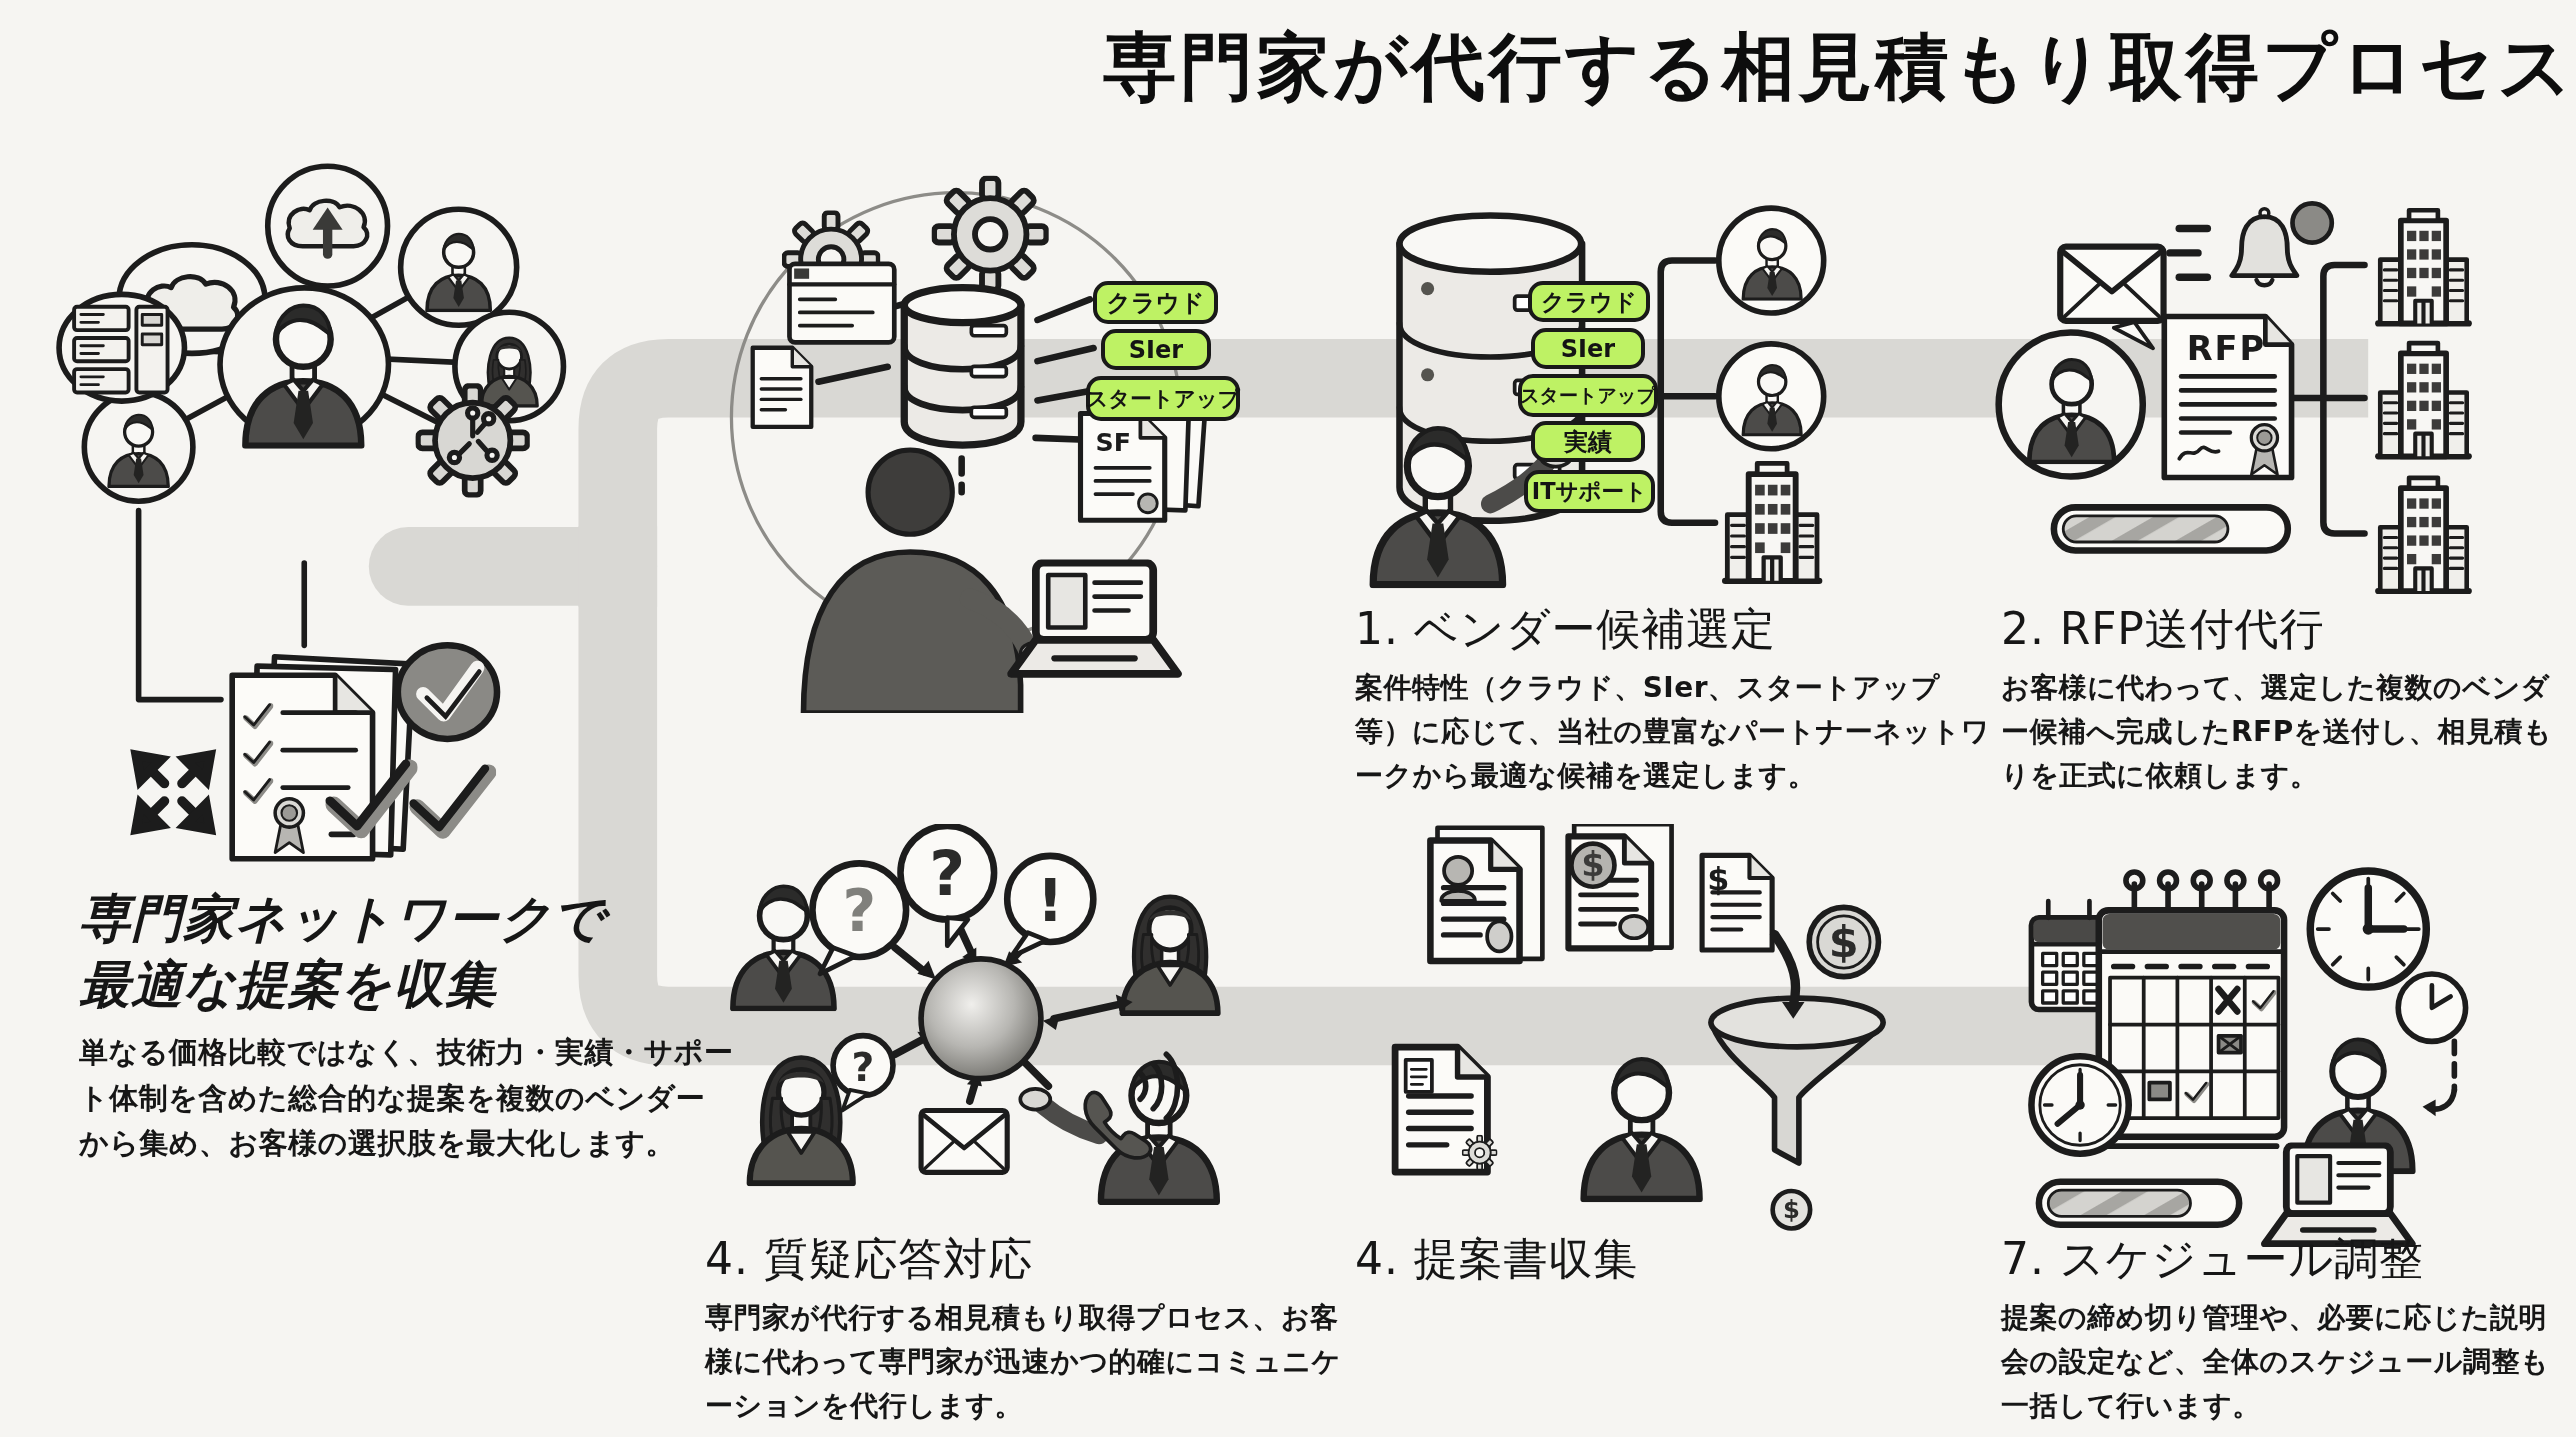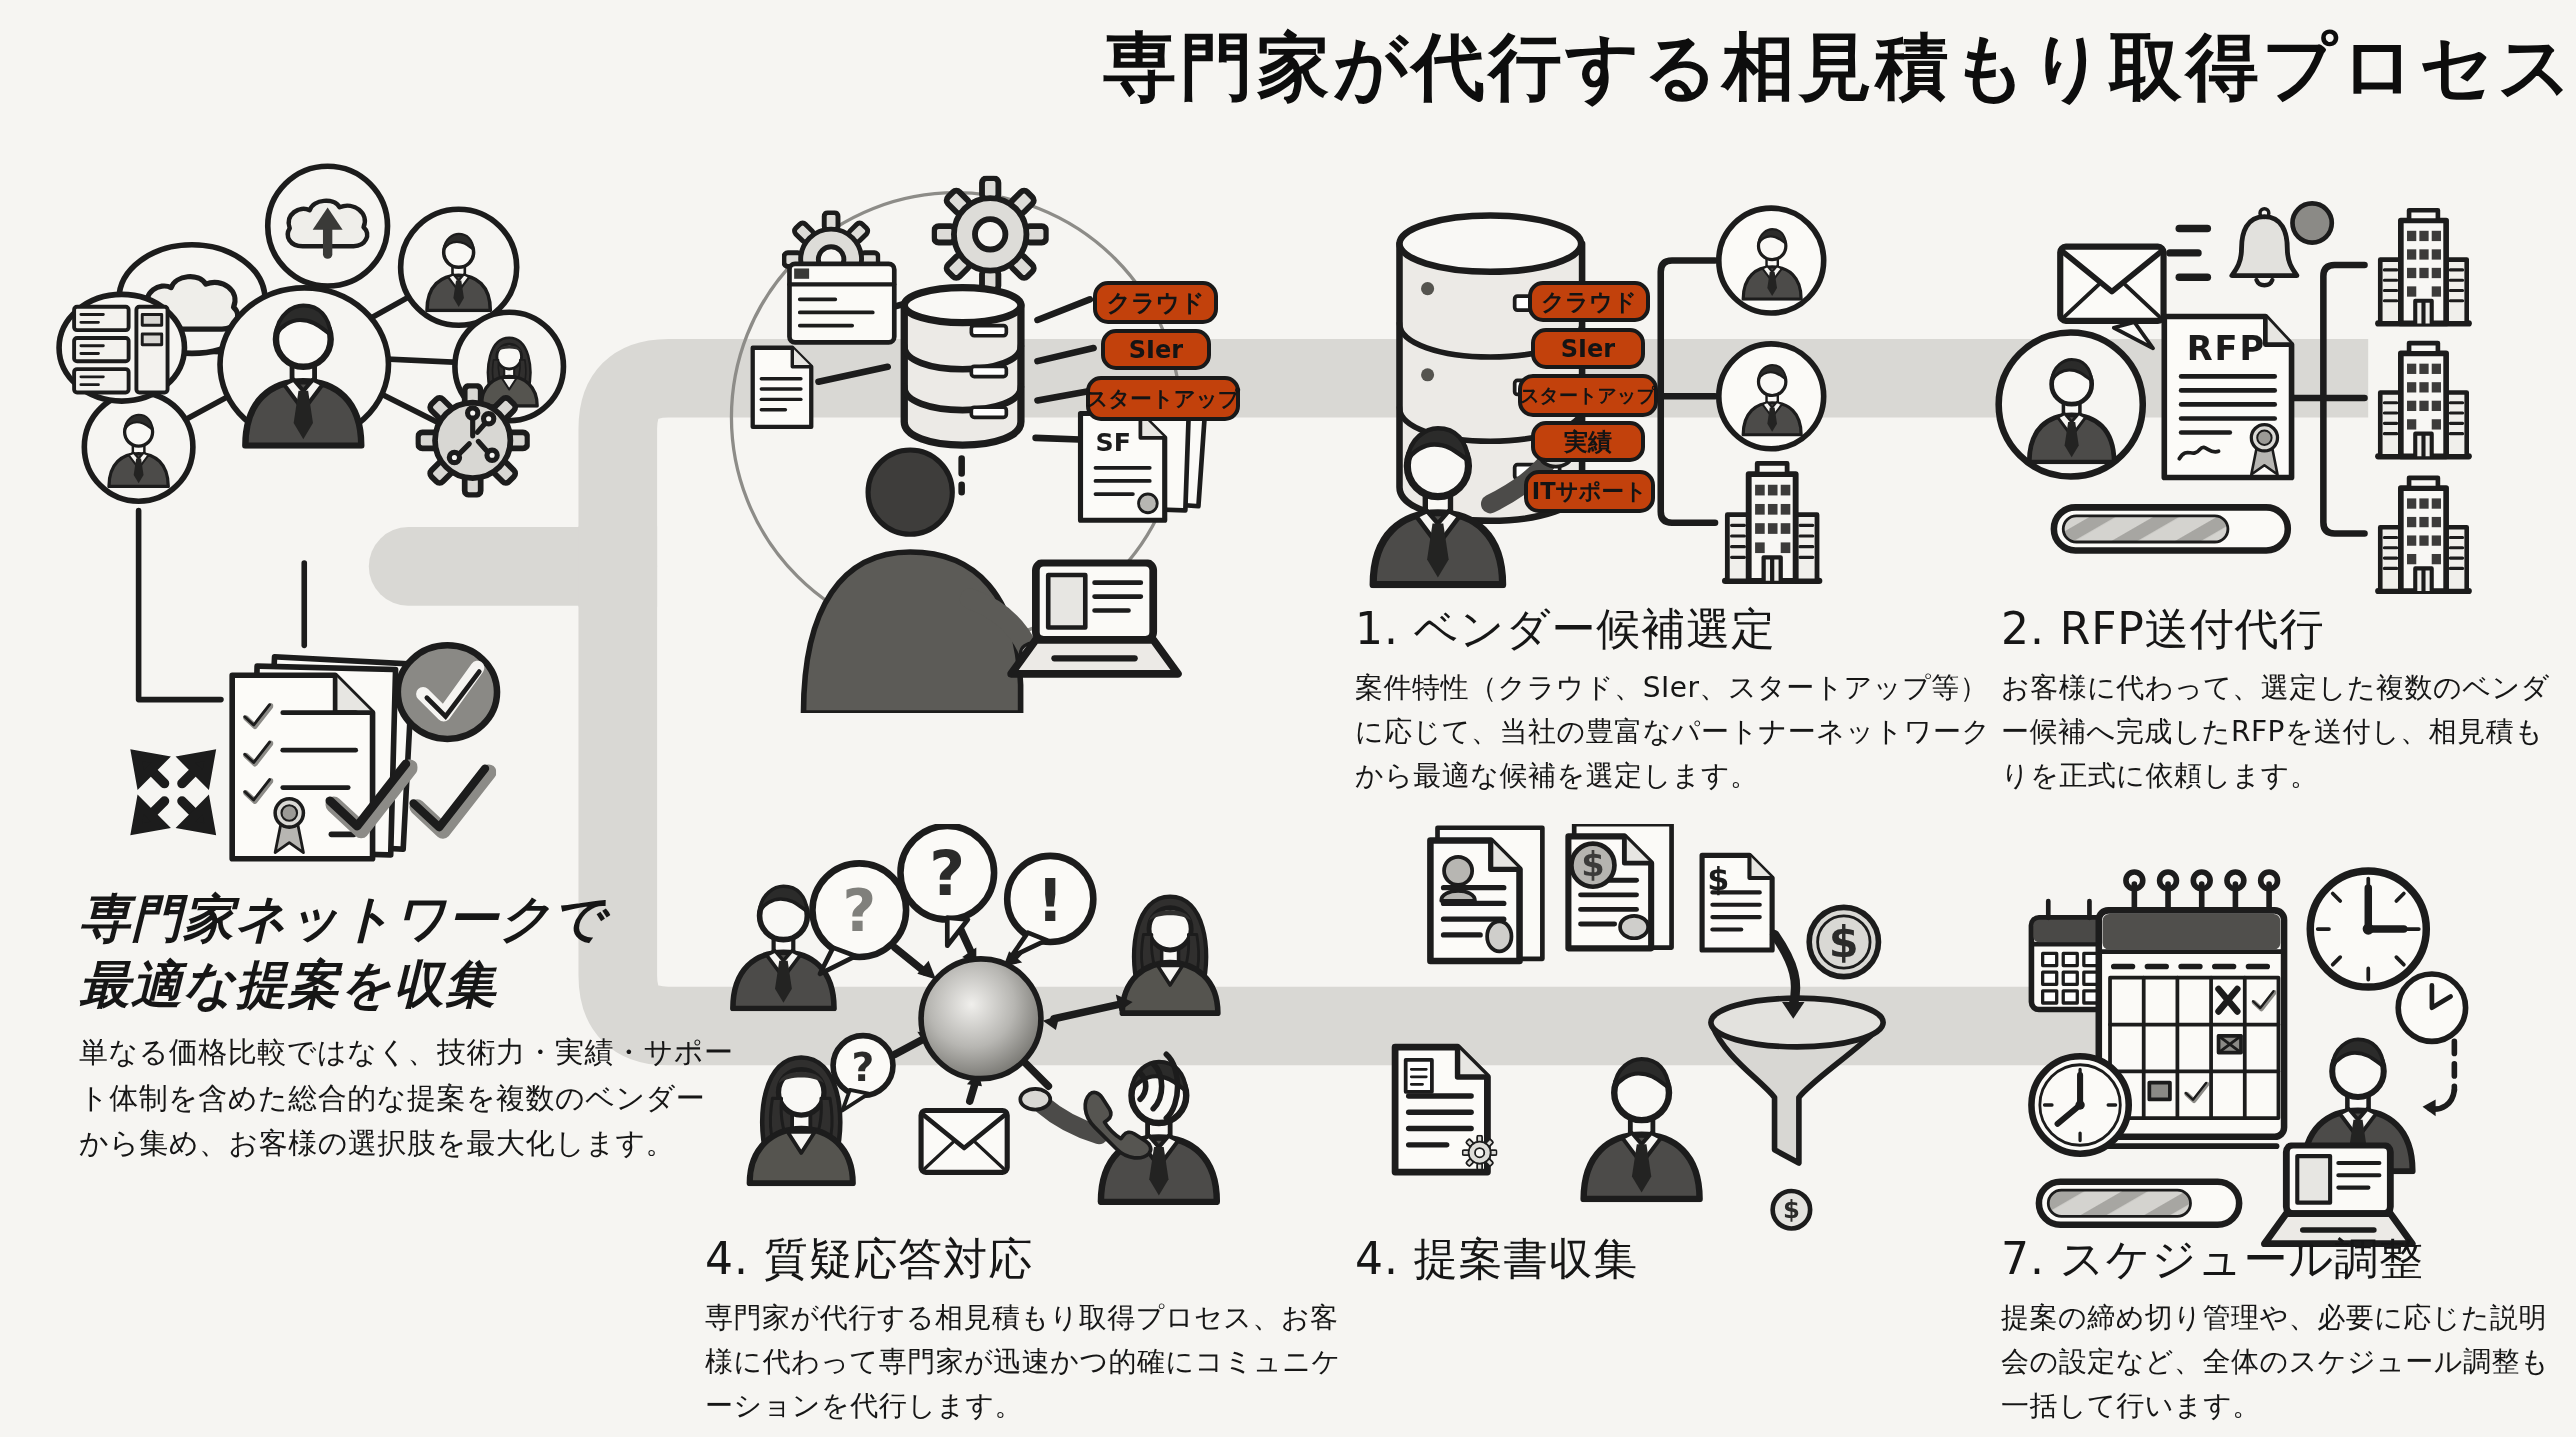--- a/index.html
+++ b/index.html
@@ -2,25 +2,25 @@
 <html style="font-size:15px"><head>
 <meta charset="utf-8">
 <style>
   html,body{margin:0;padding:0;background:#e9e8e4;}
   .stage{position:relative;width:2576px;height:1438px;background:#f6f5f2;overflow:hidden;
          font-family:"DejaVu Sans","Liberation Sans",sans-serif;color:#161616;}
   .title{position:absolute;top:19px;left:0;width:100%;text-align:right;margin:0;
          font-size:73px;font-weight:900;letter-spacing:3.7px;color:#0d0d0d;}
   .panel{position:absolute;}
   .pill{position:absolute;display:flex;align-items:center;justify-content:center;box-sizing:border-box;
-        background:#c2410c;border:4.7px solid #191919;border-radius:15px;font-weight:800;font-size:24px;
+        background:#bef264;border:4.7px solid #191919;border-radius:15px;font-weight:800;font-size:24px;
         white-space:nowrap;color:#141414;}
   .textblock{position:absolute;}
   .step-h{font-size:44px;font-weight:400;letter-spacing:0.9px;line-height:1.15;}
-  .bodytxt{font-size:28px;font-weight:400;line-height:1.58;margin-top:11.2px;letter-spacing:0.5px;}
+  .bodytxt{font-size:28px;font-weight:700;line-height:1.58;margin-top:11.2px;letter-spacing:0.5px;}
   .intro-h{font-size:51px;font-weight:900;line-height:1.3;white-space:pre-line;letter-spacing:0.9px;font-style:italic;}
   svg text{font-family:"DejaVu Sans","Liberation Sans",sans-serif;}
   .sk{stroke:#1c1c1c;stroke-linejoin:round;stroke-linecap:round;}
 </style>
 </head>
 <body>
 
 <div class="stage">
 
   <svg width="0" height="0" style="position:absolute" aria-hidden="true">

